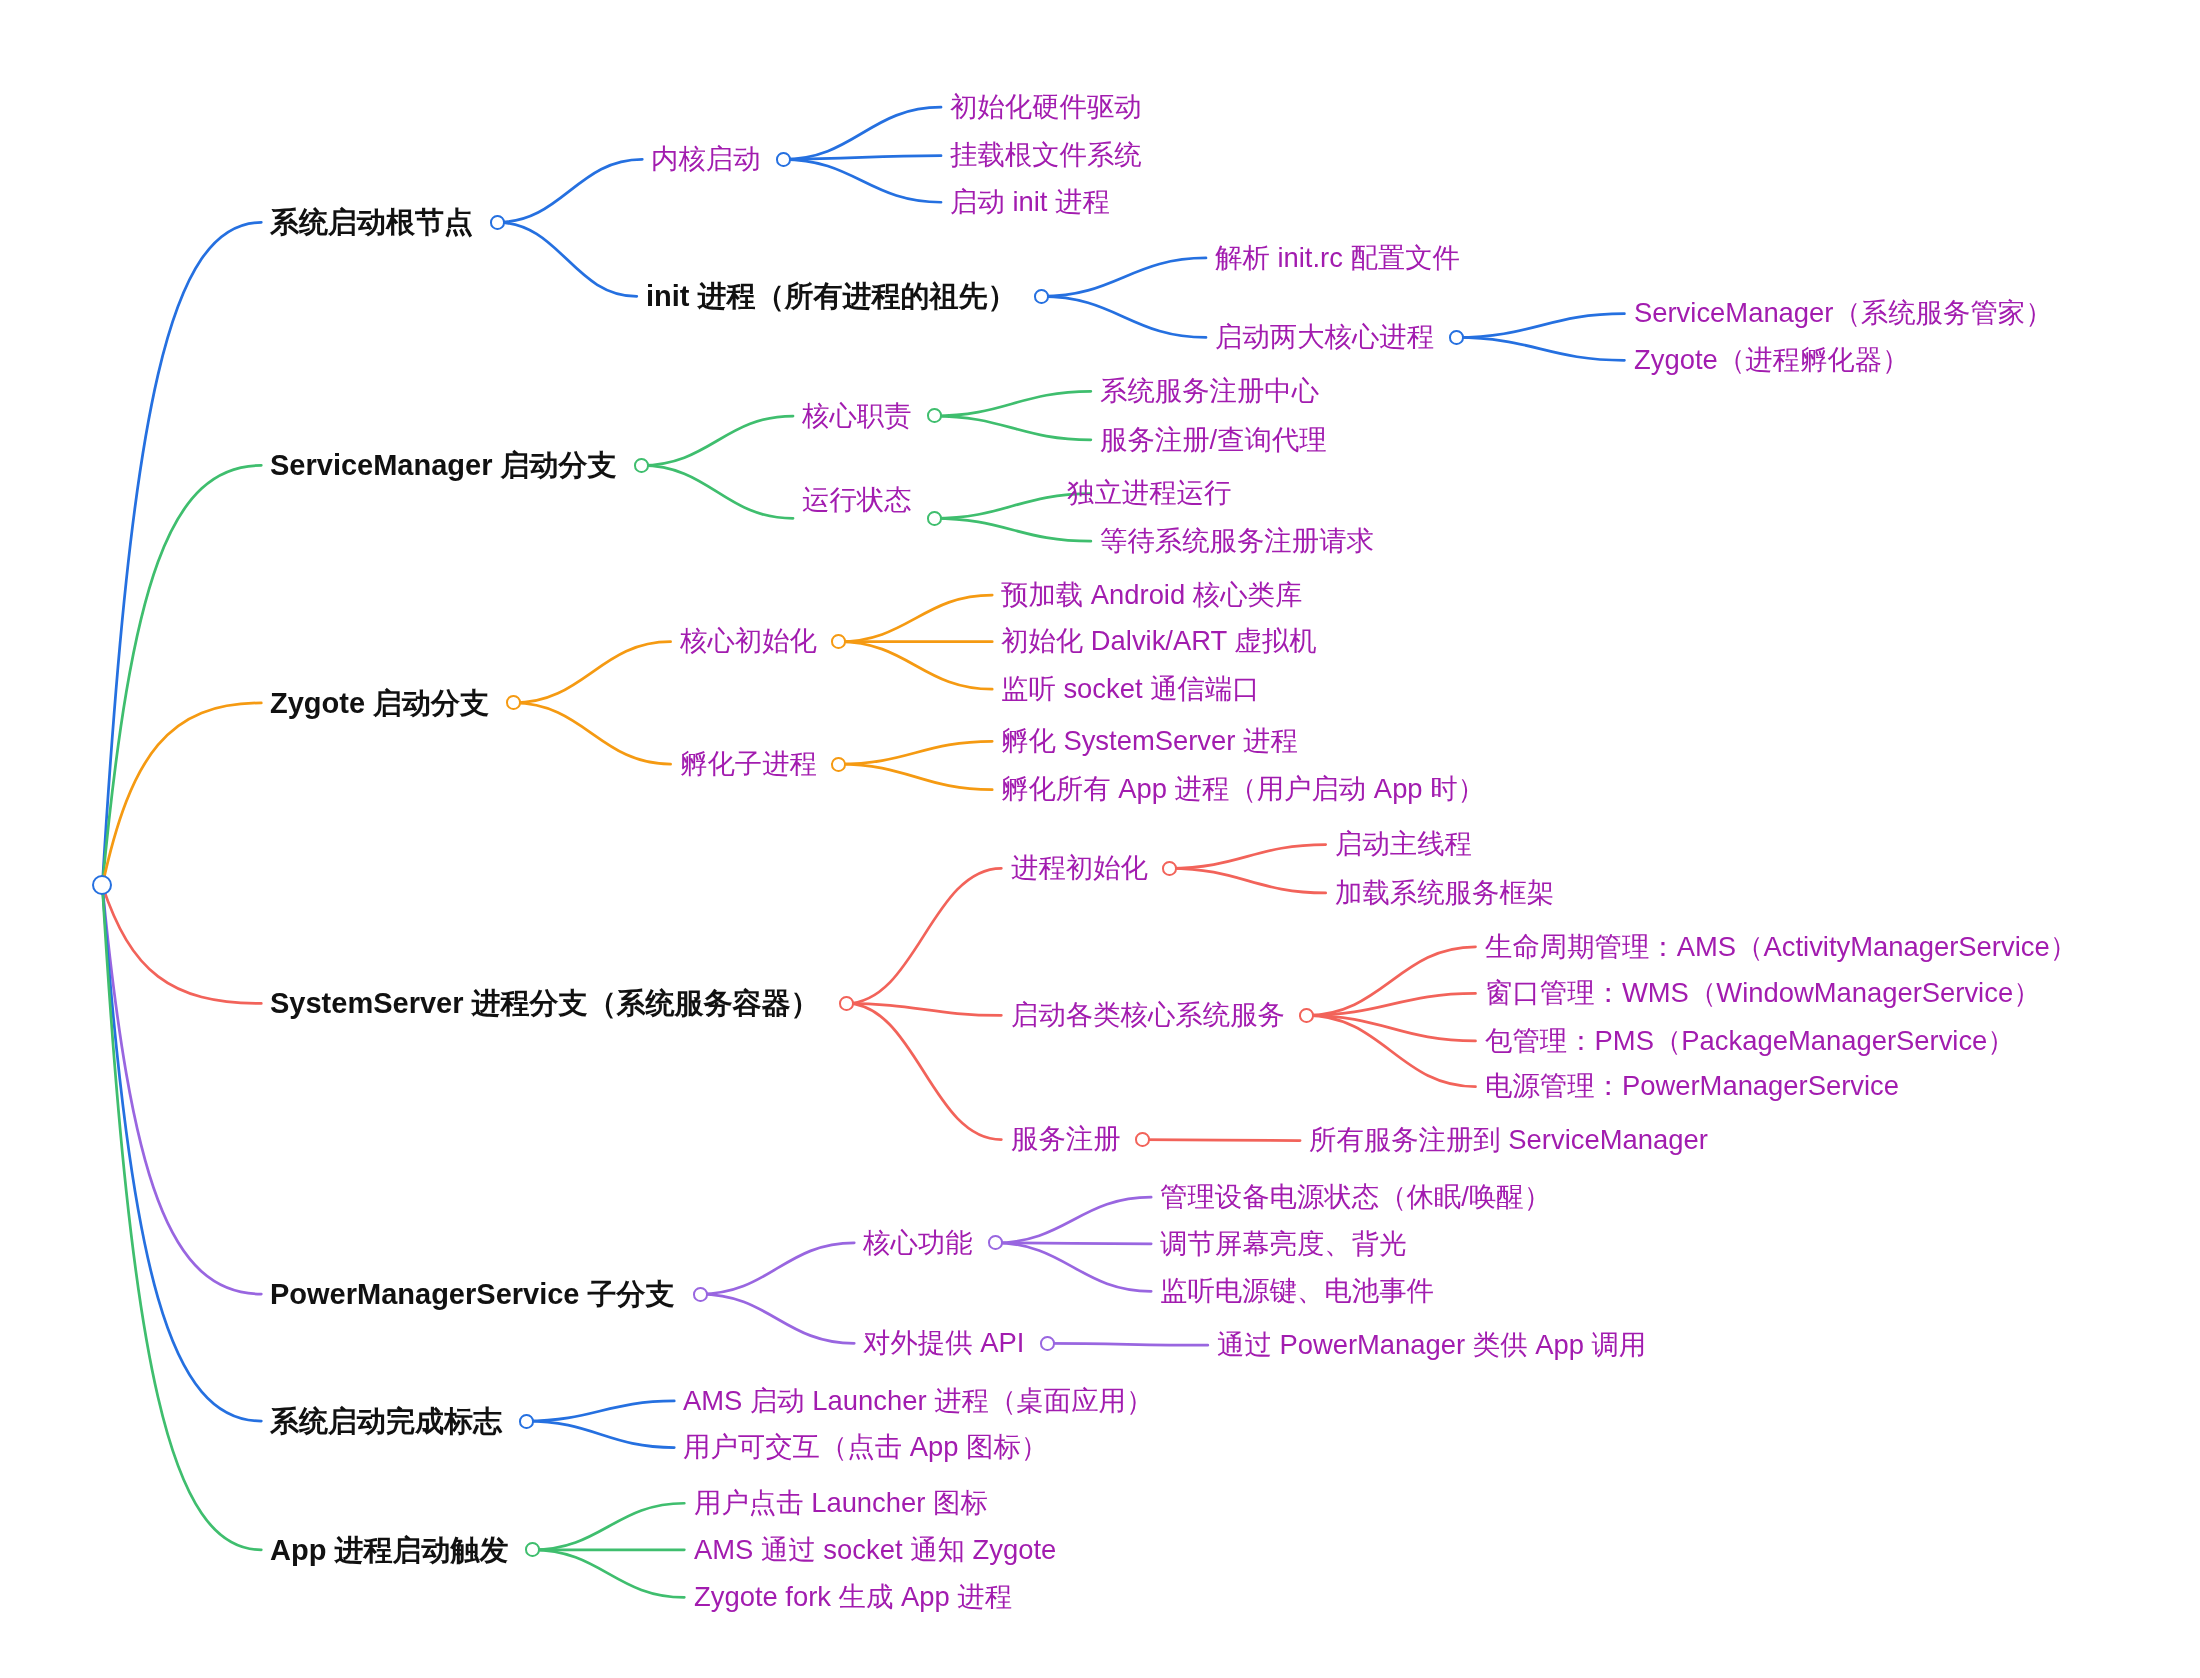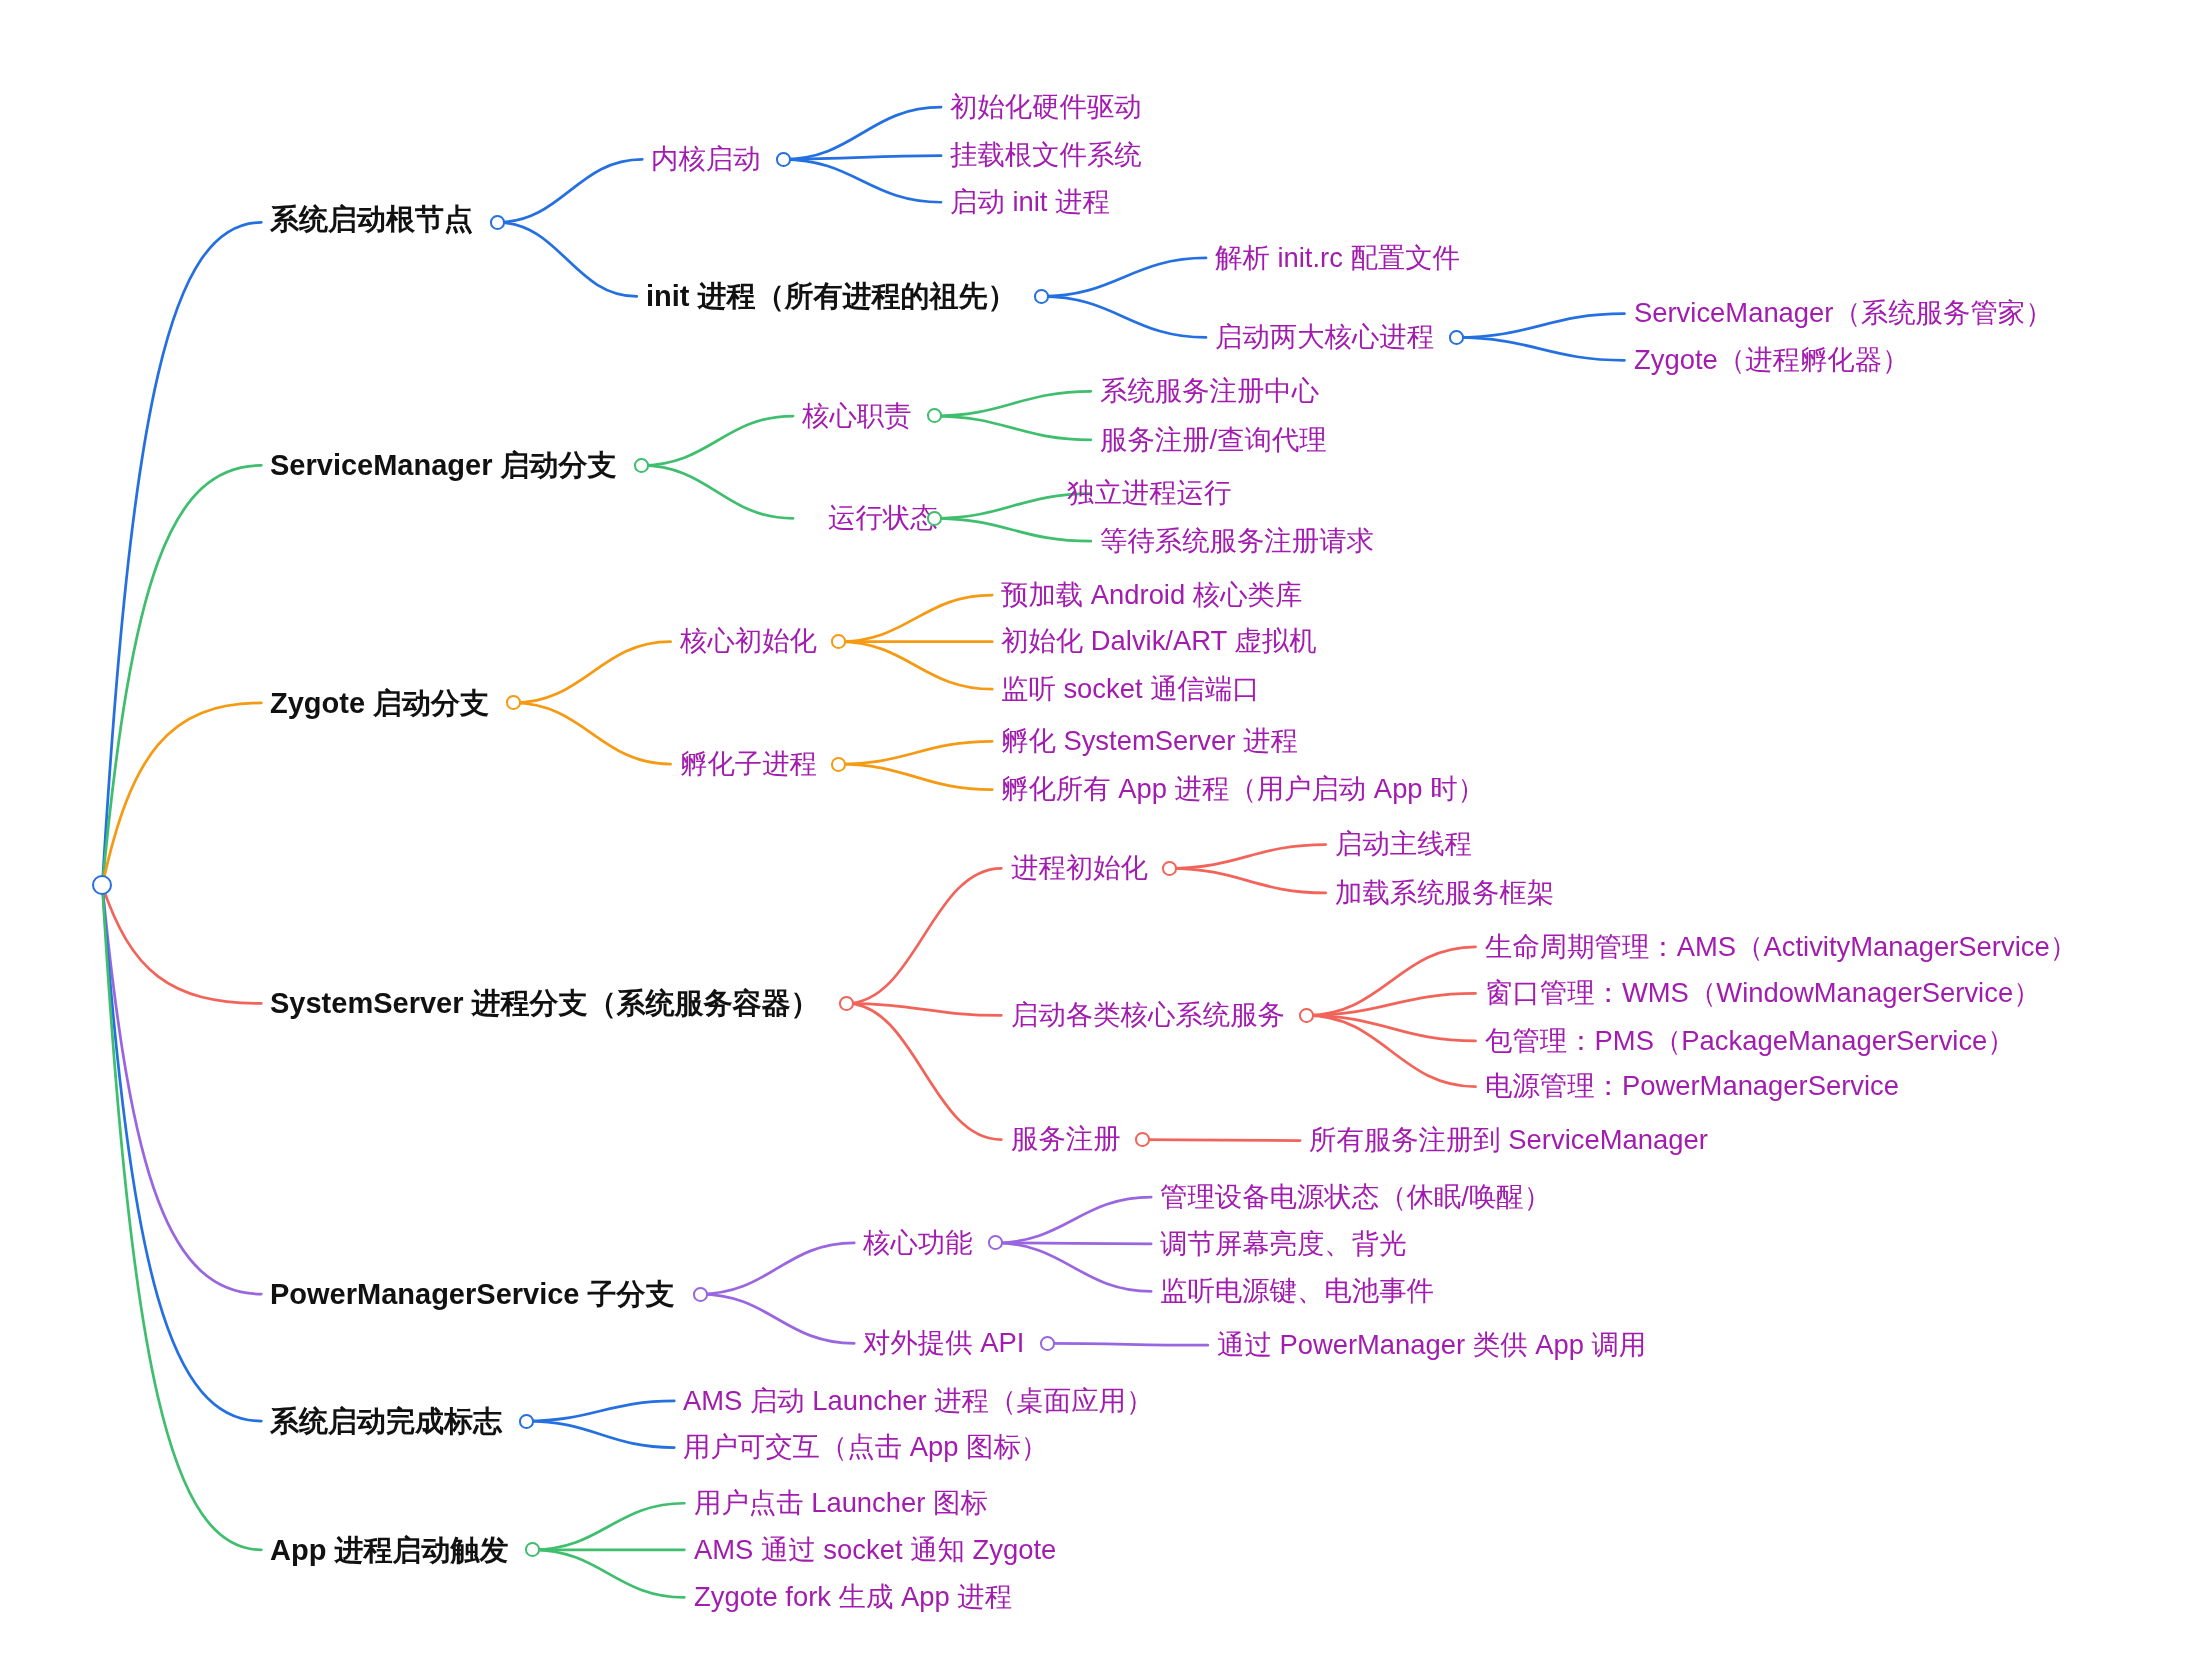--- a/index.html
+++ b/index.html
@@ -90,35 +90,35 @@
       <path d="M 1089 1360 C 1166.0 1360, 1183.0 1413, 1260 1413" fill="none" stroke="#9966E0" stroke-width="3" stroke-linecap="round"></path>
       <path d="M 766 1416 C 842.0 1416, 859.0 1470, 935 1470" fill="none" stroke="#9966E0" stroke-width="3" stroke-linecap="round"></path>
       <path d="M 1146 1470 C 1225.2 1470, 1242.8 1472, 1322 1472" fill="none" stroke="#9966E0" stroke-width="3" stroke-linecap="round"></path>
       <path d="M 576 1555 C 648.9 1555, 665.1 1533, 738 1533" fill="none" stroke="#2570E0" stroke-width="3" stroke-linecap="round"></path>
       <path d="M 576 1555 C 648.9 1555, 665.1 1584, 738 1584" fill="none" stroke="#2570E0" stroke-width="3" stroke-linecap="round"></path>
       <path d="M 583 1696 C 657.7 1696, 674.3 1645, 749 1645" fill="none" stroke="#3FBE6E" stroke-width="3" stroke-linecap="round"></path>
       <path d="M 583 1696 C 657.7 1696, 674.3 1696, 749 1696" fill="none" stroke="#3FBE6E" stroke-width="3" stroke-linecap="round"></path>
       <path d="M 583 1696 C 657.7 1696, 674.3 1748, 749 1748" fill="none" stroke="#3FBE6E" stroke-width="3" stroke-linecap="round"></path>
     </svg>
 
-<div class="topic topic-bold" style="left: 270px; top: 222px; font-family: Liberation Mono, monospace;">系统启动根节点</div>
+<div class="topic topic-bold" style="left: 270px; top: 222px;">系统启动根节点</div>
     <div class="topic" style="left: 651px; top: 159px;">内核启动</div>
     <div class="topic" style="left: 950px; top: 107px;">初始化硬件驱动</div>
     <div class="topic" style="left: 950px; top: 155px;">挂载根文件系统</div>
     <div class="topic" style="left: 950px; top: 202px;">启动 init 进程</div>
     <div class="topic topic-bold" style="left: 646px; top: 296px;">init 进程（所有进程的祖先）</div>
     <div class="topic" style="left: 1215px; top: 258px;">解析 init.rc 配置文件</div>
     <div class="topic" style="left: 1215px; top: 337px;">启动两大核心进程</div>
     <div class="topic" style="left: 1634px; top: 313px;">ServiceManager（系统服务管家）</div>
     <div class="topic" style="left: 1634px; top: 360px;">Zygote（进程孵化器）</div>
     <div class="topic topic-bold" style="left: 270px; top: 465px;">ServiceManager 启动分支</div>
     <div class="topic" style="left: 802px; top: 416px;">核心职责</div>
     <div class="topic" style="left: 1100px; top: 391px;">系统服务注册中心</div>
     <div class="topic" style="left: 1100px; top: 440px;">服务注册/查询代理</div>
-    <div class="topic" style="left: 802px; top: 518px; margin-left: 26px;">运行状态</div>
+    <div class="topic" style="left: 802px; top: 500px;">运行状态</div>
     <div class="topic" style="left: 1067px; top: 493px;">独立进程运行</div>
     <div class="topic" style="left: 1100px; top: 541px;">等待系统服务注册请求</div>
     <div class="topic topic-bold" style="left: 270px; top: 703px;">Zygote 启动分支</div>
     <div class="topic" style="left: 680px; top: 641px;">核心初始化</div>
     <div class="topic" style="left: 1001px; top: 595px;">预加载 Android 核心类库</div>
     <div class="topic" style="left: 1001px; top: 641px;">初始化 Dalvik/ART 虚拟机</div>
     <div class="topic" style="left: 1001px; top: 689px;">监听 socket 通信端口</div>
     <div class="topic" style="left: 680px; top: 764px;">孵化子进程</div>
     <div class="topic" style="left: 1001px; top: 741px;">孵化 SystemServer 进程</div>
     <div class="topic" style="left: 1001px; top: 789px;">孵化所有 App 进程（用户启动 App 时）</div>

